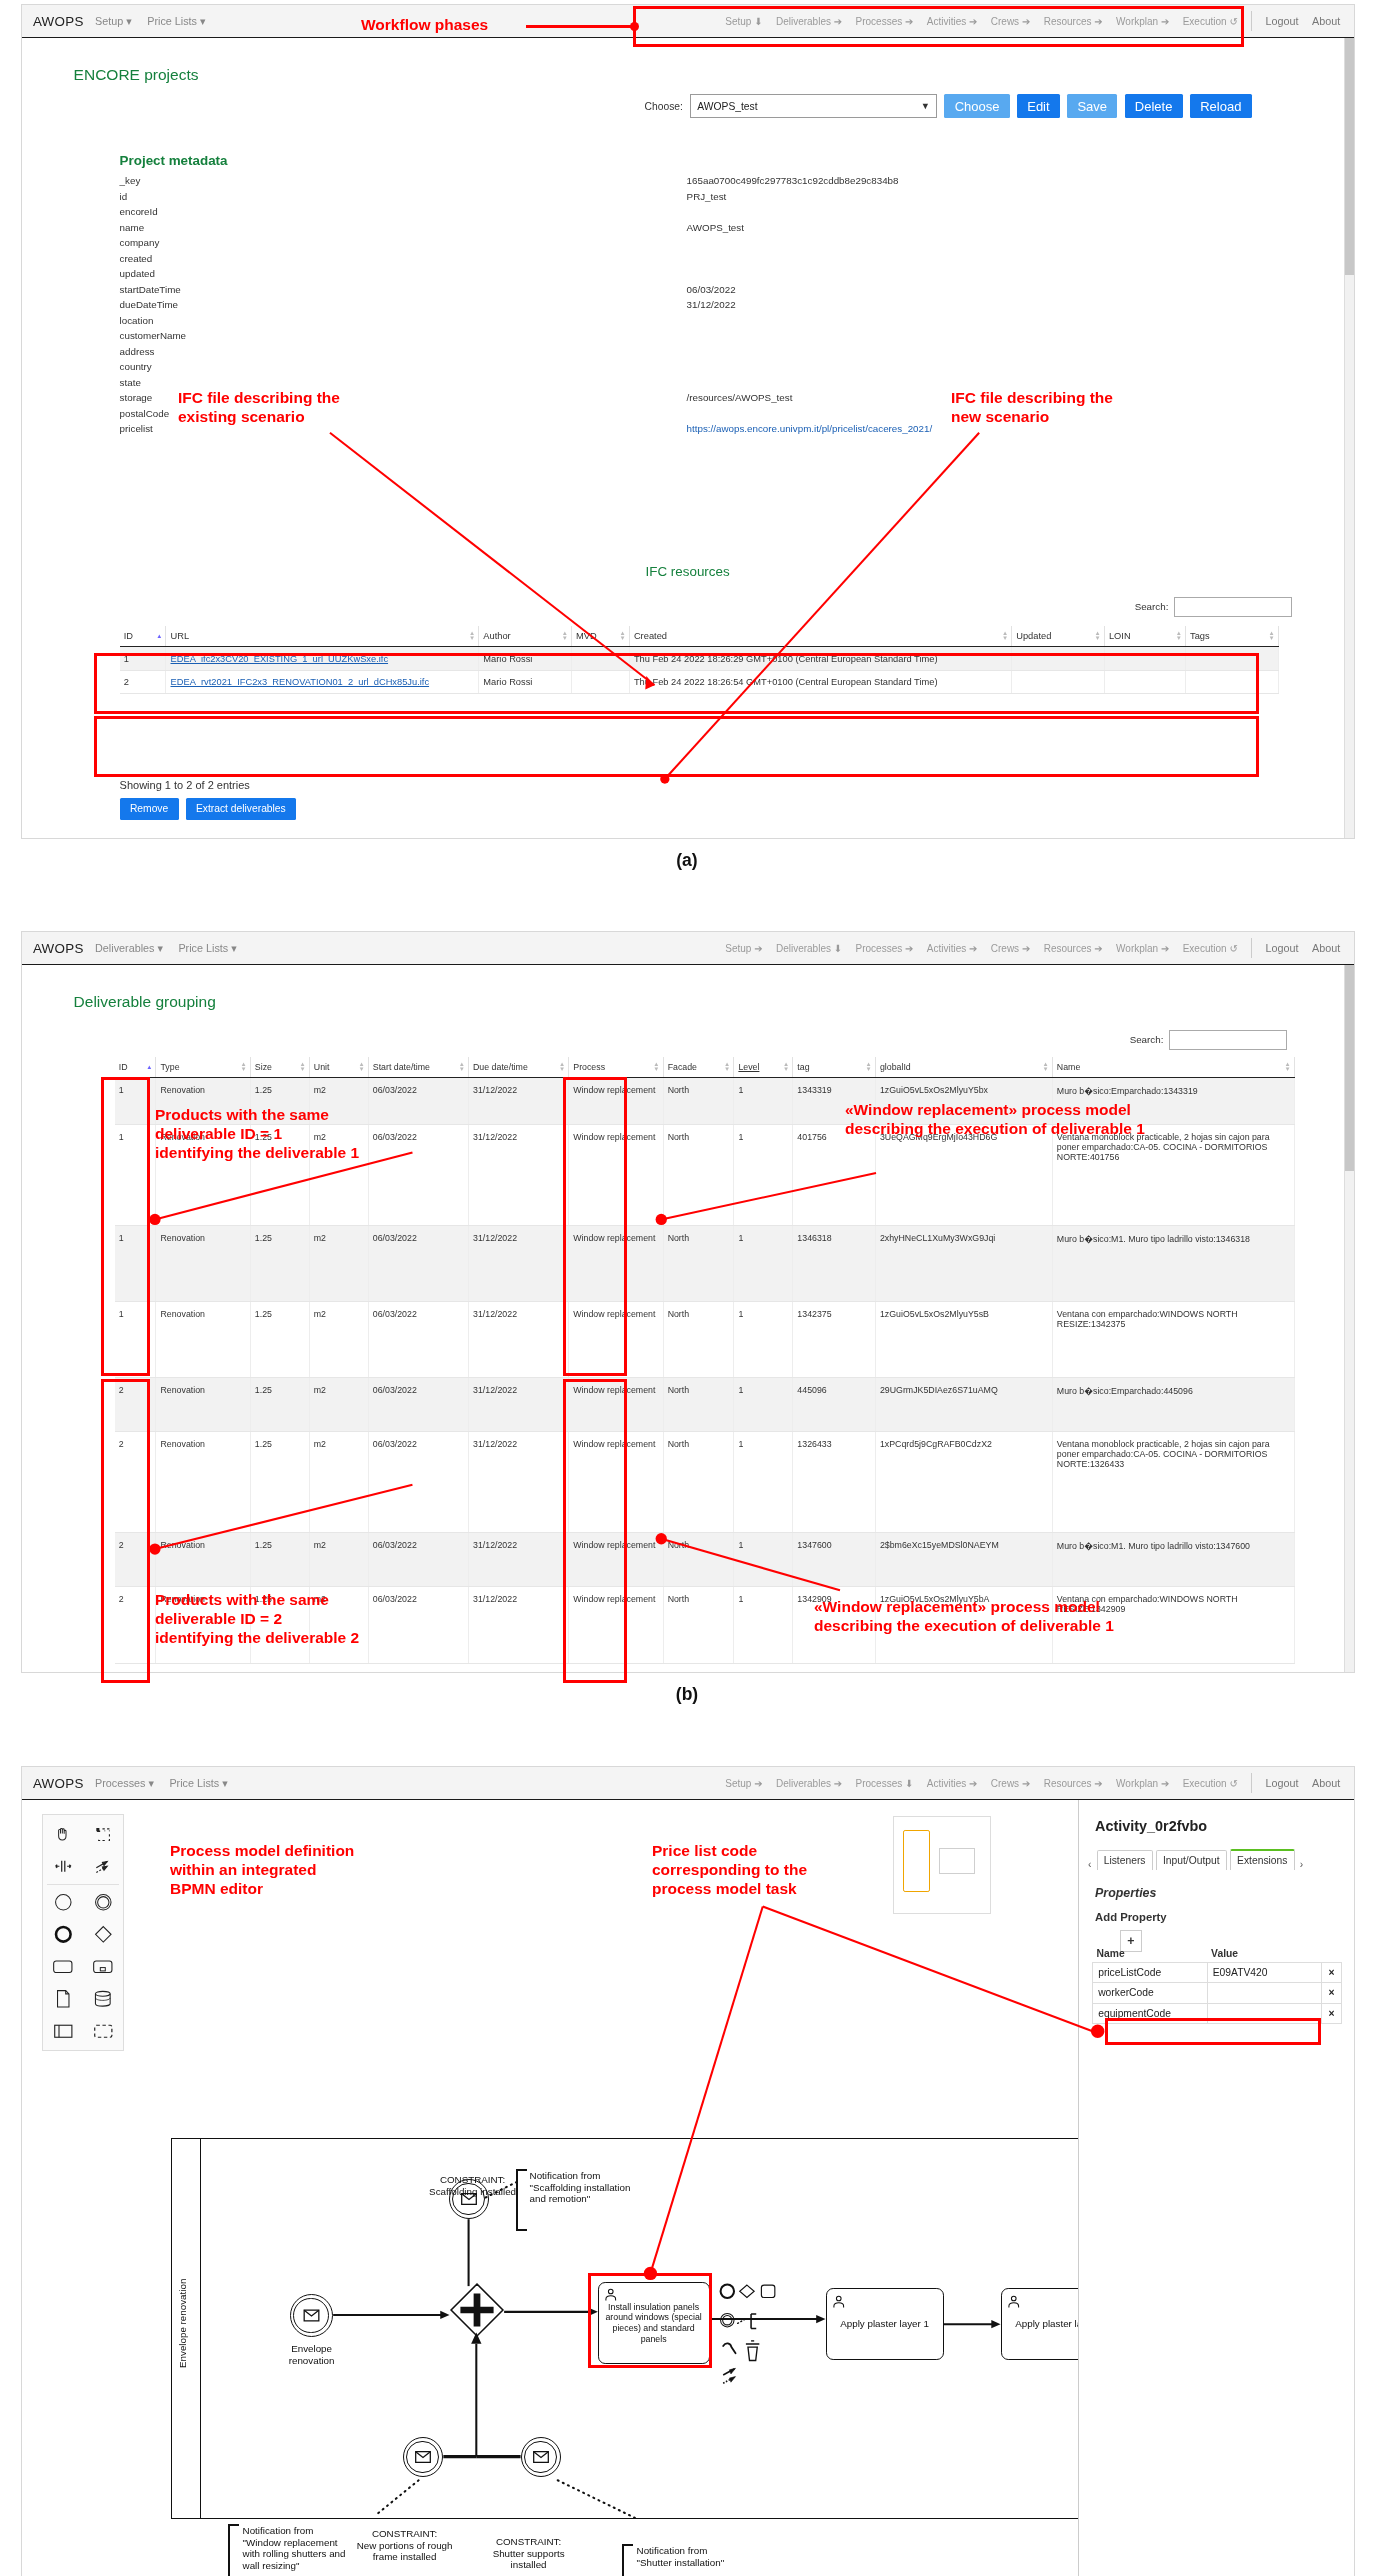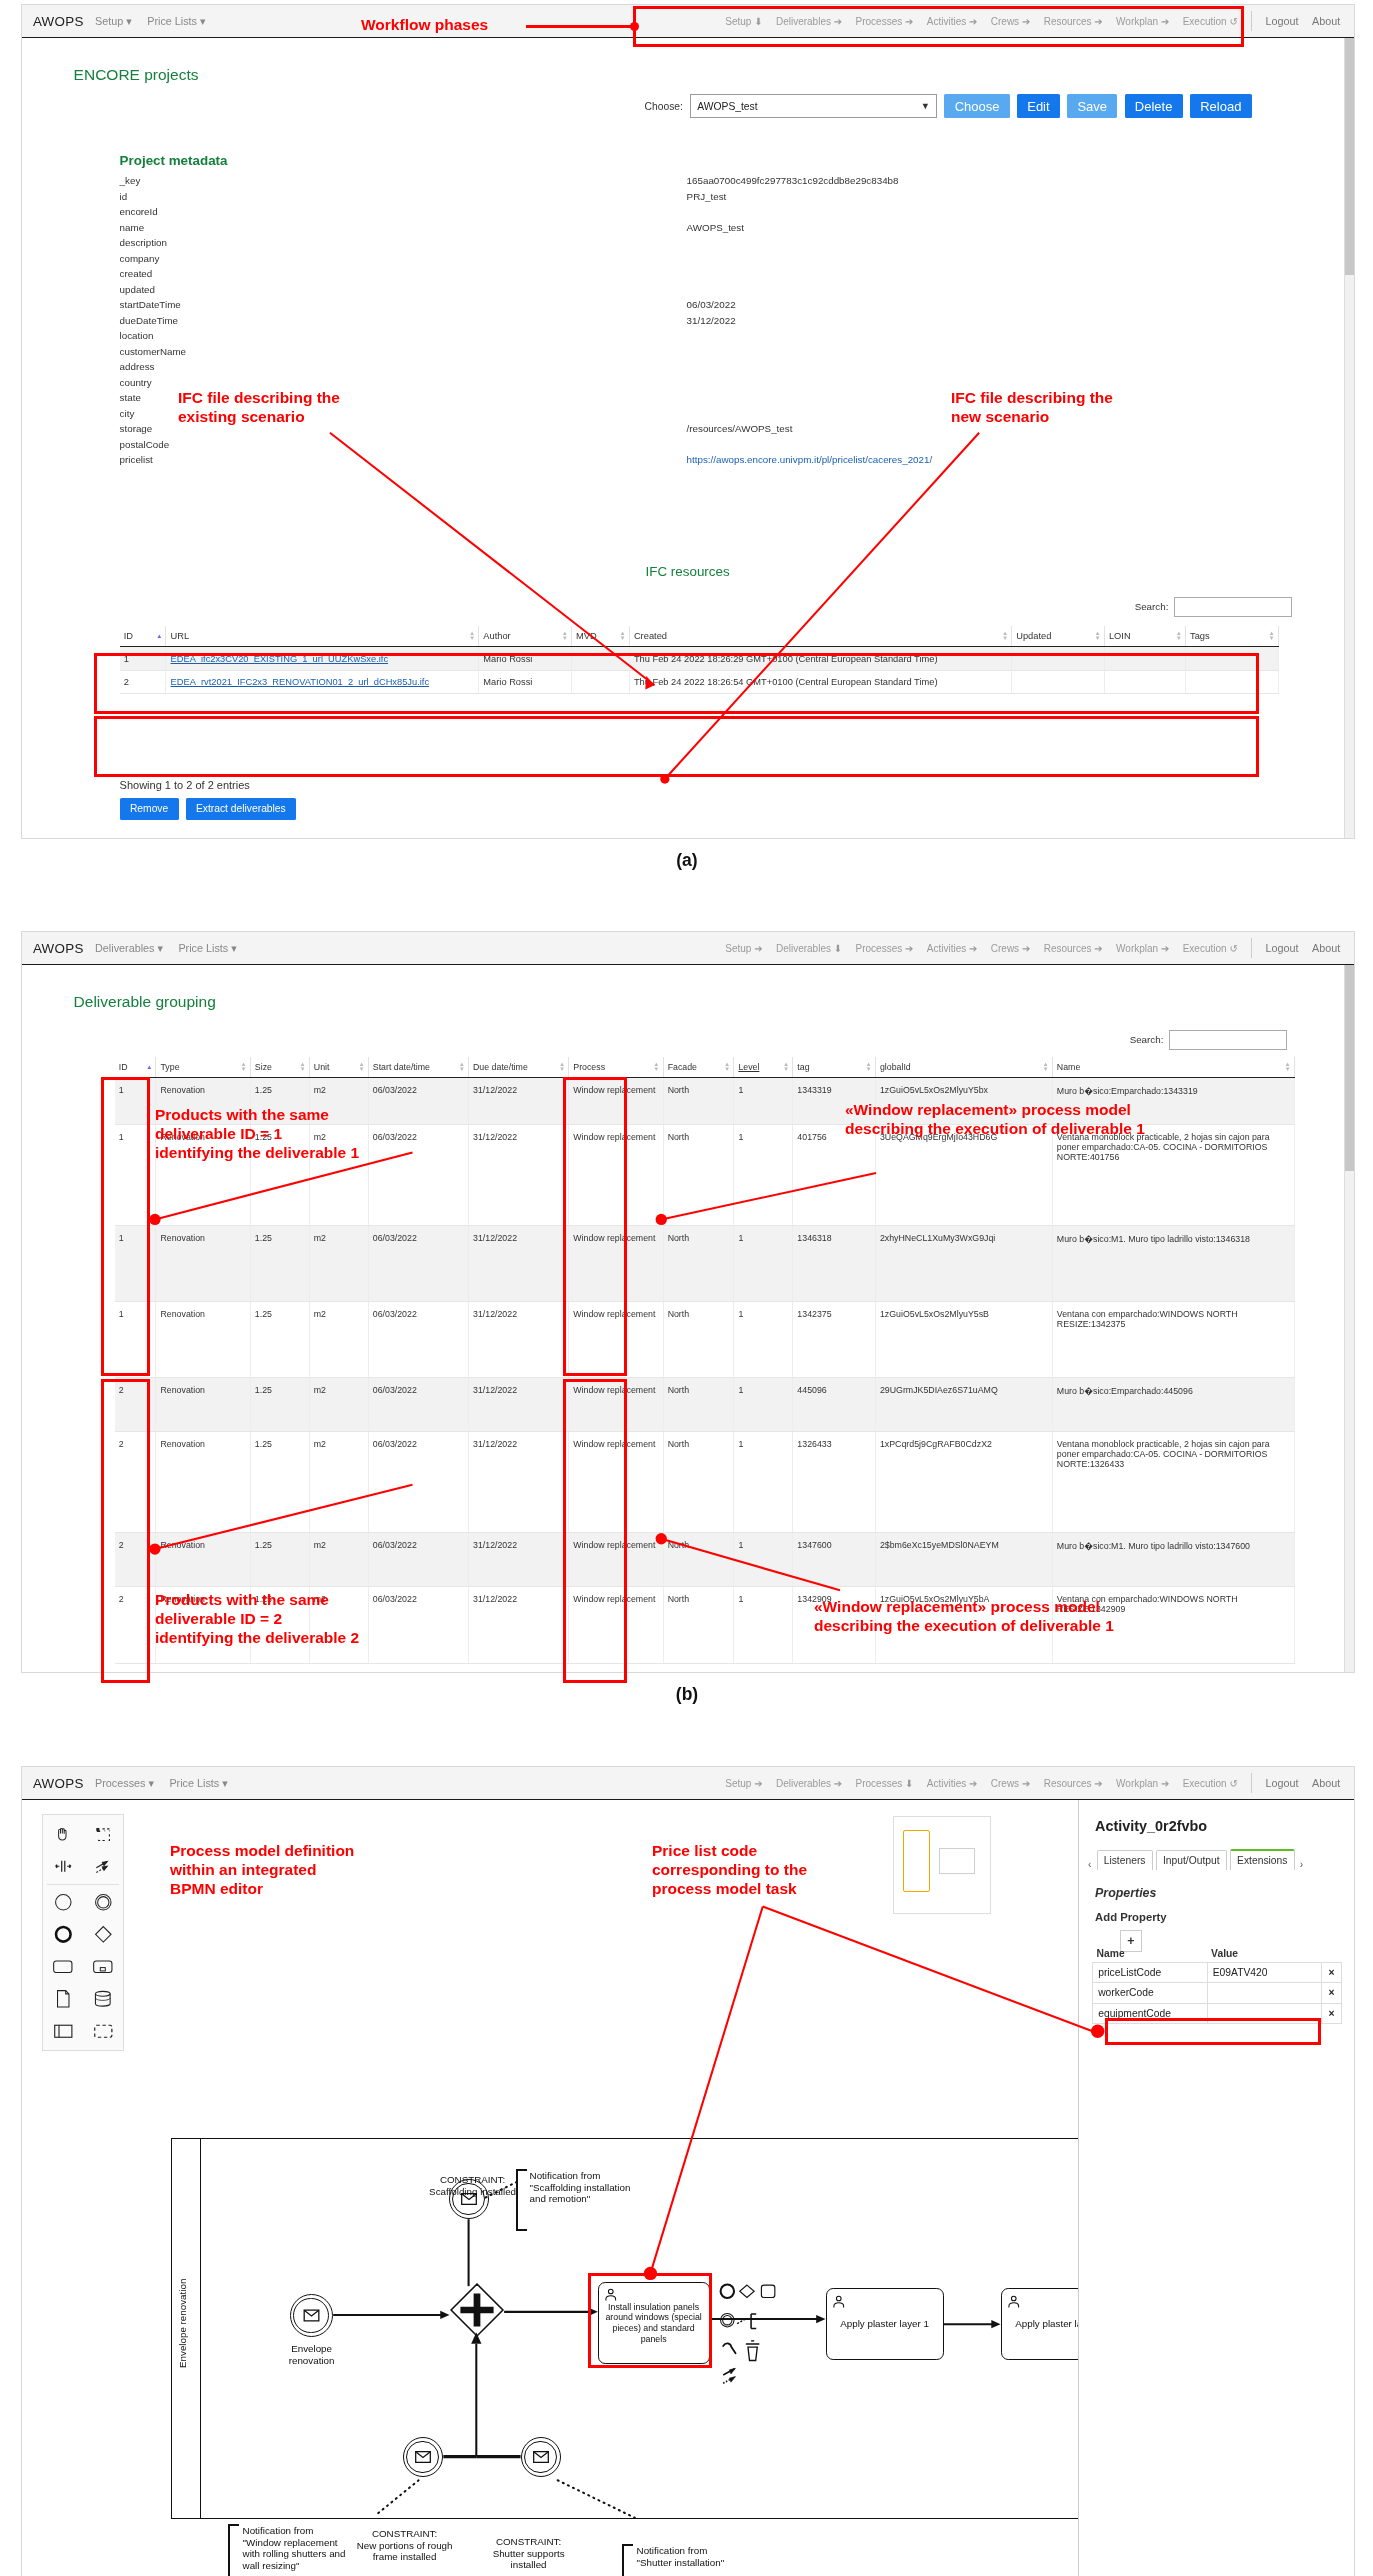--- a/index.html
+++ b/index.html
@@ -150,24 +150,20 @@
       </div>
       <div class="meta-row" style="position: relative; height: 15.5px;">
         <span style="position: absolute; left: 0px; top: 0px;">encoreId</span>
         <span style="position: absolute; left: 567px; top: 0px;"></span>
       </div>
       <div class="meta-row" style="position: relative; height: 15.5px;">
         <span style="position: absolute; left: 0px; top: 0px;">name</span>
         <span style="position: absolute; left: 567px; top: 0px;">AWOPS_test</span>
       </div>
       <div class="meta-row" style="position: relative; height: 15.5px;">
-        <span style="position: absolute; left: 0px; top: 0px;">description</span>
-        <span style="position: absolute; left: 567px; top: 0px;"></span>
-      </div>
-      <div class="meta-row" style="position: relative; height: 15.5px;">
         <span style="position: absolute; left: 0px; top: 0px;">company</span>
         <span style="position: absolute; left: 567px; top: 0px;"></span>
       </div>
       <div class="meta-row" style="position: relative; height: 15.5px;">
         <span style="position: absolute; left: 0px; top: 0px;">created</span>
         <span style="position: absolute; left: 567px; top: 0px;"></span>
       </div>
       <div class="meta-row" style="position: relative; height: 15.5px;">
         <span style="position: absolute; left: 0px; top: 0px;">updated</span>
         <span style="position: absolute; left: 567px; top: 0px;"></span>
@@ -191,24 +187,20 @@
       <div class="meta-row" style="position: relative; height: 15.5px;">
         <span style="position: absolute; left: 0px; top: 0px;">address</span>
         <span style="position: absolute; left: 567px; top: 0px;"></span>
       </div>
       <div class="meta-row" style="position: relative; height: 15.5px;">
         <span style="position: absolute; left: 0px; top: 0px;">country</span>
         <span style="position: absolute; left: 567px; top: 0px;"></span>
       </div>
       <div class="meta-row" style="position: relative; height: 15.5px;">
         <span style="position: absolute; left: 0px; top: 0px;">state</span>
-        <span style="position: absolute; left: 567px; top: 0px;"></span>
-      </div>
-      <div class="meta-row" style="position: relative; height: 15.5px;">
-        <span style="position: absolute; left: 0px; top: 0px;">city</span>
         <span style="position: absolute; left: 567px; top: 0px;"></span>
       </div>
       <div class="meta-row" style="position: relative; height: 15.5px;">
         <span style="position: absolute; left: 0px; top: 0px;">storage</span>
         <span style="position: absolute; left: 567px; top: 0px;">/resources/AWOPS_test</span>
       </div>
       <div class="meta-row" style="position: relative; height: 15.5px;">
         <span style="position: absolute; left: 0px; top: 0px;">postalCode</span>
         <span style="position: absolute; left: 567px; top: 0px;"></span>
       </div>

